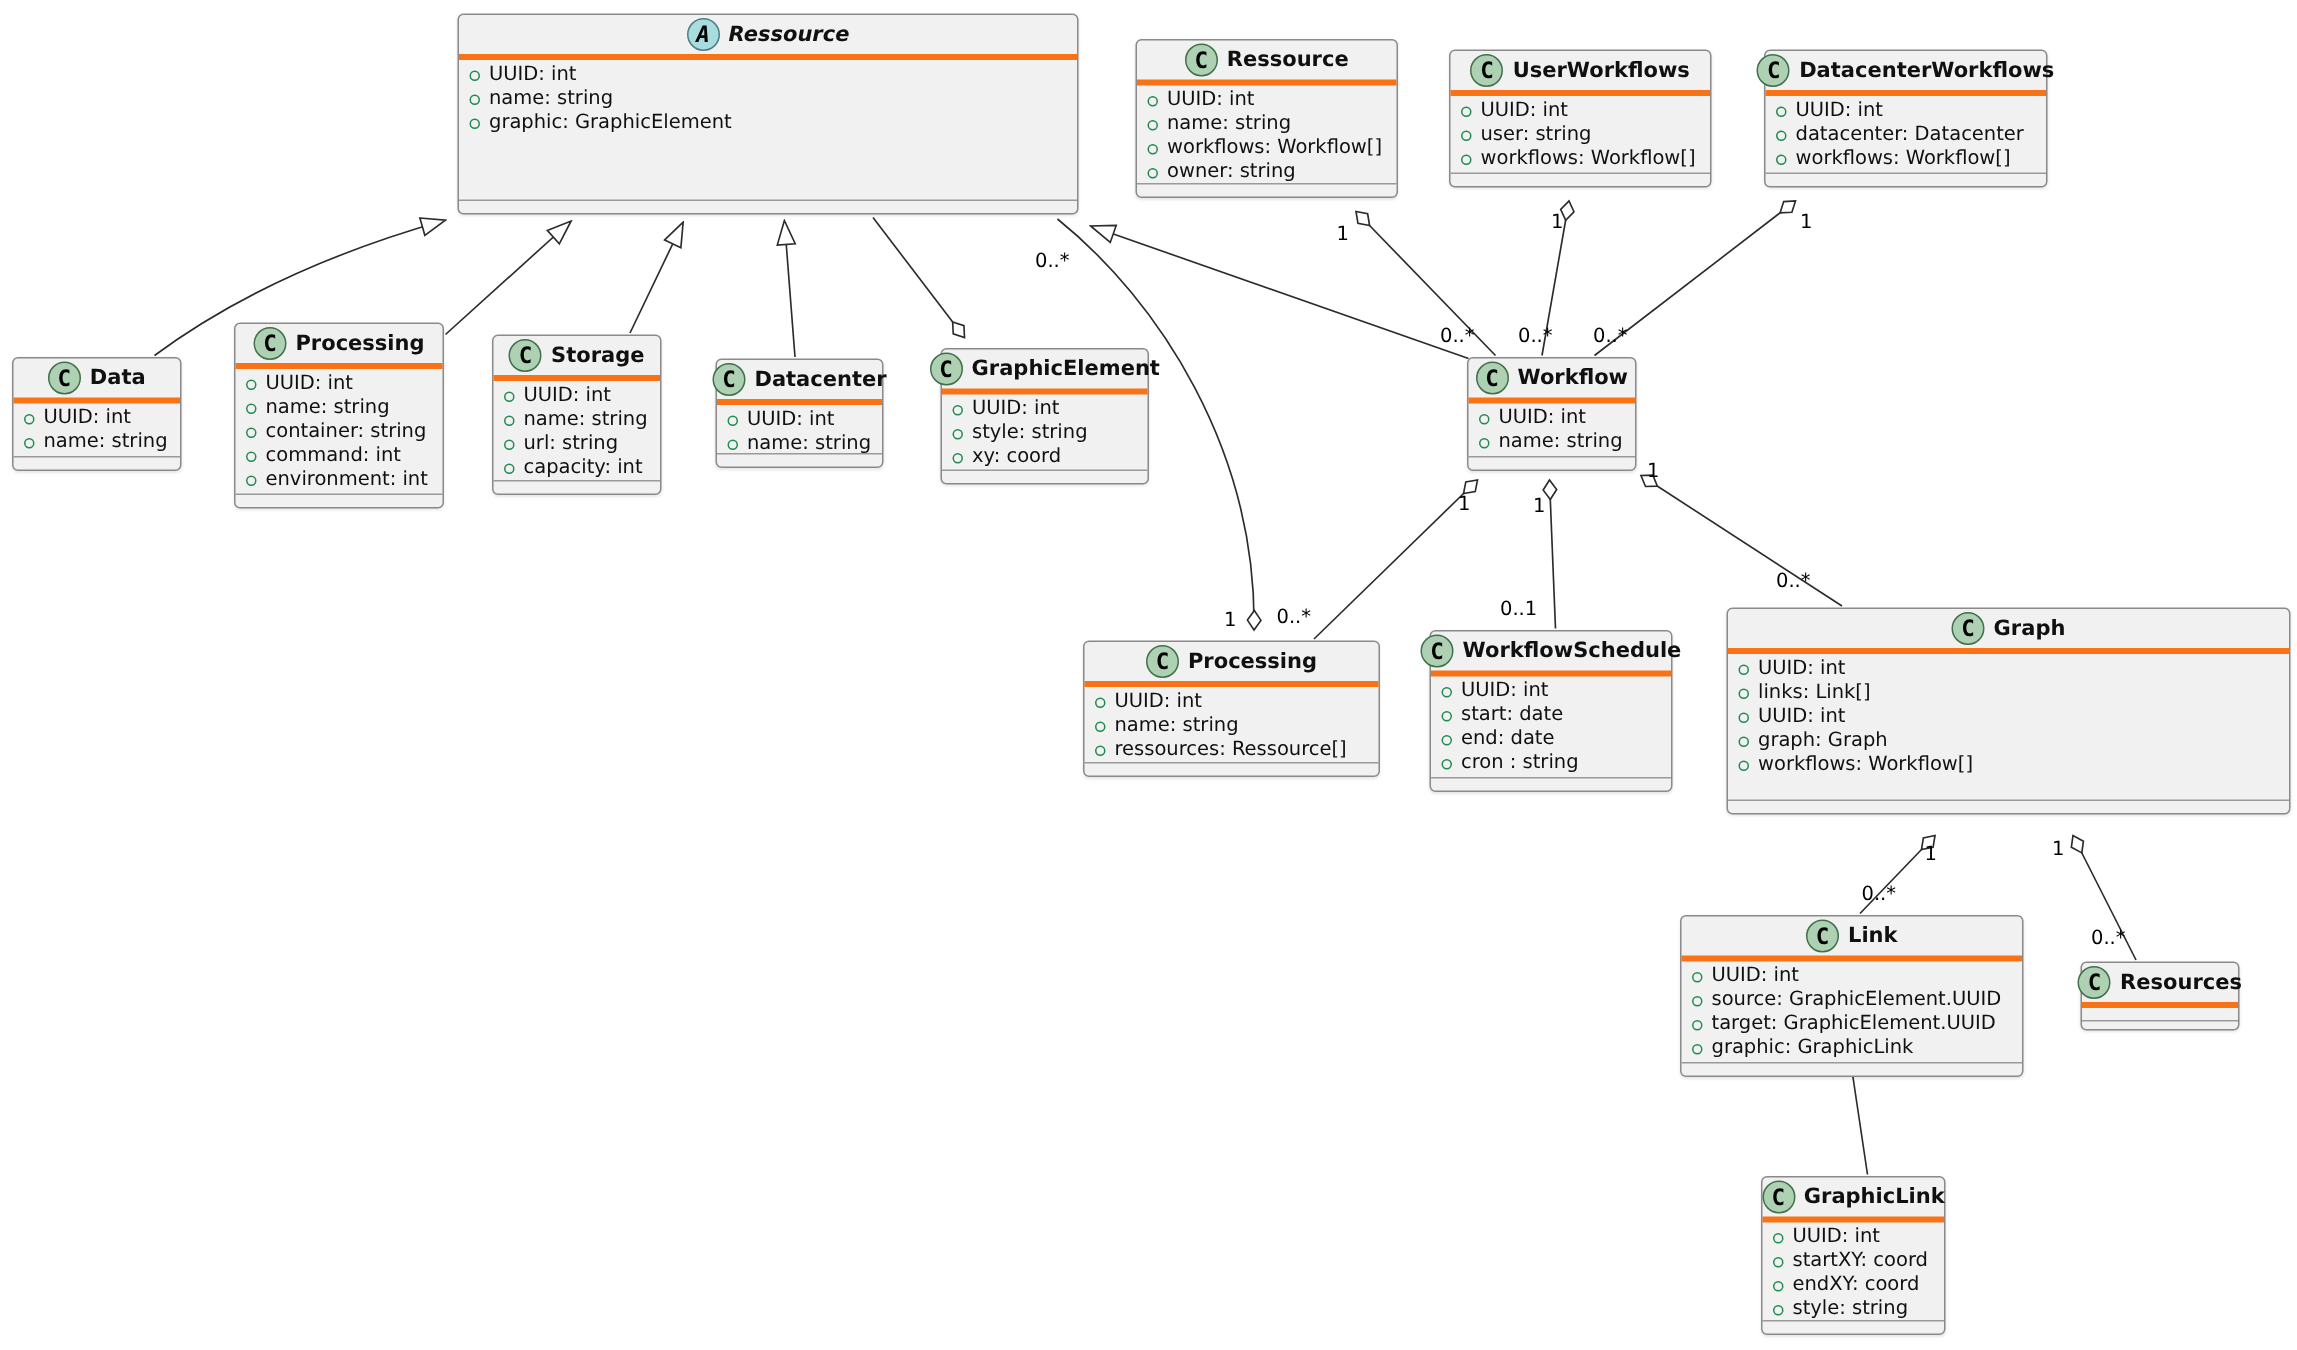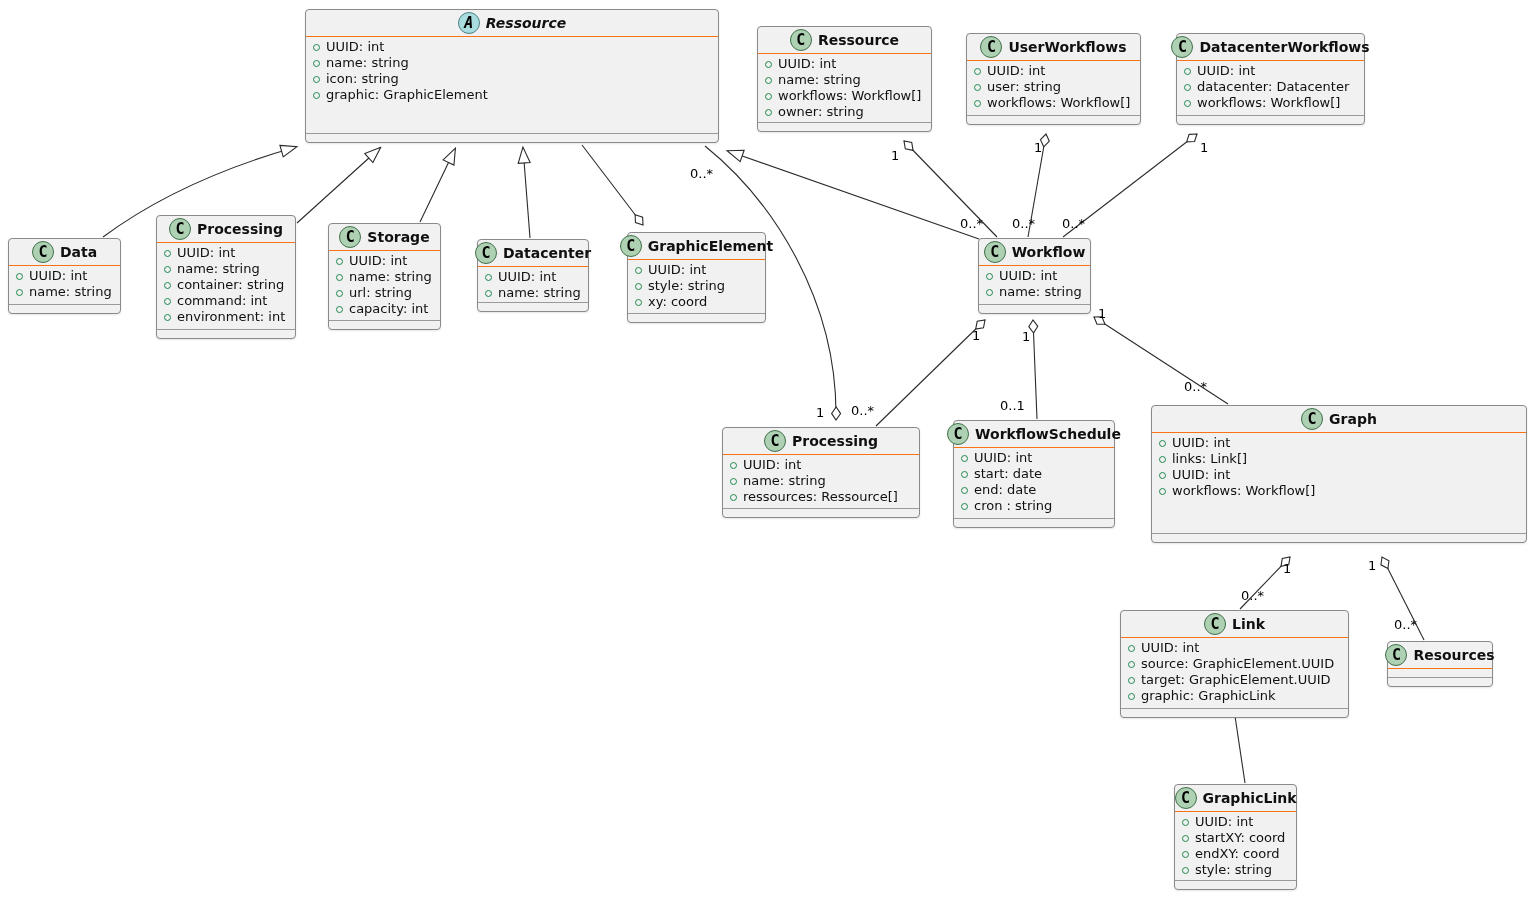--- a/index.html
+++ b/index.html
@@ -22,21 +22,21 @@
   .uml-class.abstract .cls-name { font-style:italic; }
   .circ {
     width:22px; height:22px; border-radius:50%; box-sizing:border-box; flex:none;
     background:#add1b2; border:1px solid #41704a;
     display:flex; align-items:center; justify-content:center;
     font-family:"DejaVu Sans Mono", monospace; font-weight:bold; font-size:15px; color:#000;
   }
   .circ.abstract-circ { background:#a9dcdf; border-color:#4e7f82; font-style:italic; }
   .attrs {
     list-style:none; margin:0; padding:2px 7px 2px 7px;
-    border-top:1px solid #f97316; flex:1 1 auto; min-height:4px;
+    border-top:4px solid #f97316; flex:1 1 auto; min-height:4px;
   }
   .attr { display:flex; align-items:center; gap:6px; line-height:16px; font-size:13px; white-space:nowrap; }
   .bullet {
     width:7px; height:7px; border-radius:50%; box-sizing:border-box;
     border:1.4px solid #1f8a4d; background:transparent; flex:none;
   }
   .methods { border-top:1px solid #9a9a9a; height:8px; flex:none; }
   .rel-line { fill:none; stroke:#2b2b2b; stroke-width:1.1; }
   .mult { font-size:13px; fill:#000; font-family:"DejaVu Sans", sans-serif; }
 </style>
@@ -108,24 +108,20 @@
     <li class="attr">
           <span class="bullet"></span>
           <span>UUID: int</span>
         </li>
         <li class="attr">
           <span class="bullet"></span>
           <span>name: string</span>
         </li>
         <li class="attr">
           <span class="bullet"></span>
-          <span>icon: string</span>
-        </li>
-        <li class="attr">
-          <span class="bullet"></span>
           <span>graphic: GraphicElement</span>
         </li>
       </ul>
     <div class="methods"></div>
   </div>
 
   <div class="uml-class" style="left:757px;top:26px;width:175px;height:106px;">
     <div class="cls-title">
       <span class="circ">C</span>
       <span class="cls-name">Ressource</span>
@@ -397,20 +393,24 @@
           <span class="bullet"></span>
           <span>UUID: int</span>
         </li>
         <li class="attr">
           <span class="bullet"></span>
           <span>links: Link[]</span>
         </li>
         <li class="attr">
           <span class="bullet"></span>
           <span>UUID: int</span>
+        </li>
+        <li class="attr">
+          <span class="bullet"></span>
+          <span>graph: Graph</span>
         </li>
         <li class="attr">
           <span class="bullet"></span>
           <span>workflows: Workflow[]</span>
         </li>
       </ul>
     <div class="methods"></div>
   </div>
 
   <div class="uml-class" style="left:1120px;top:610px;width:229px;height:108px;">

